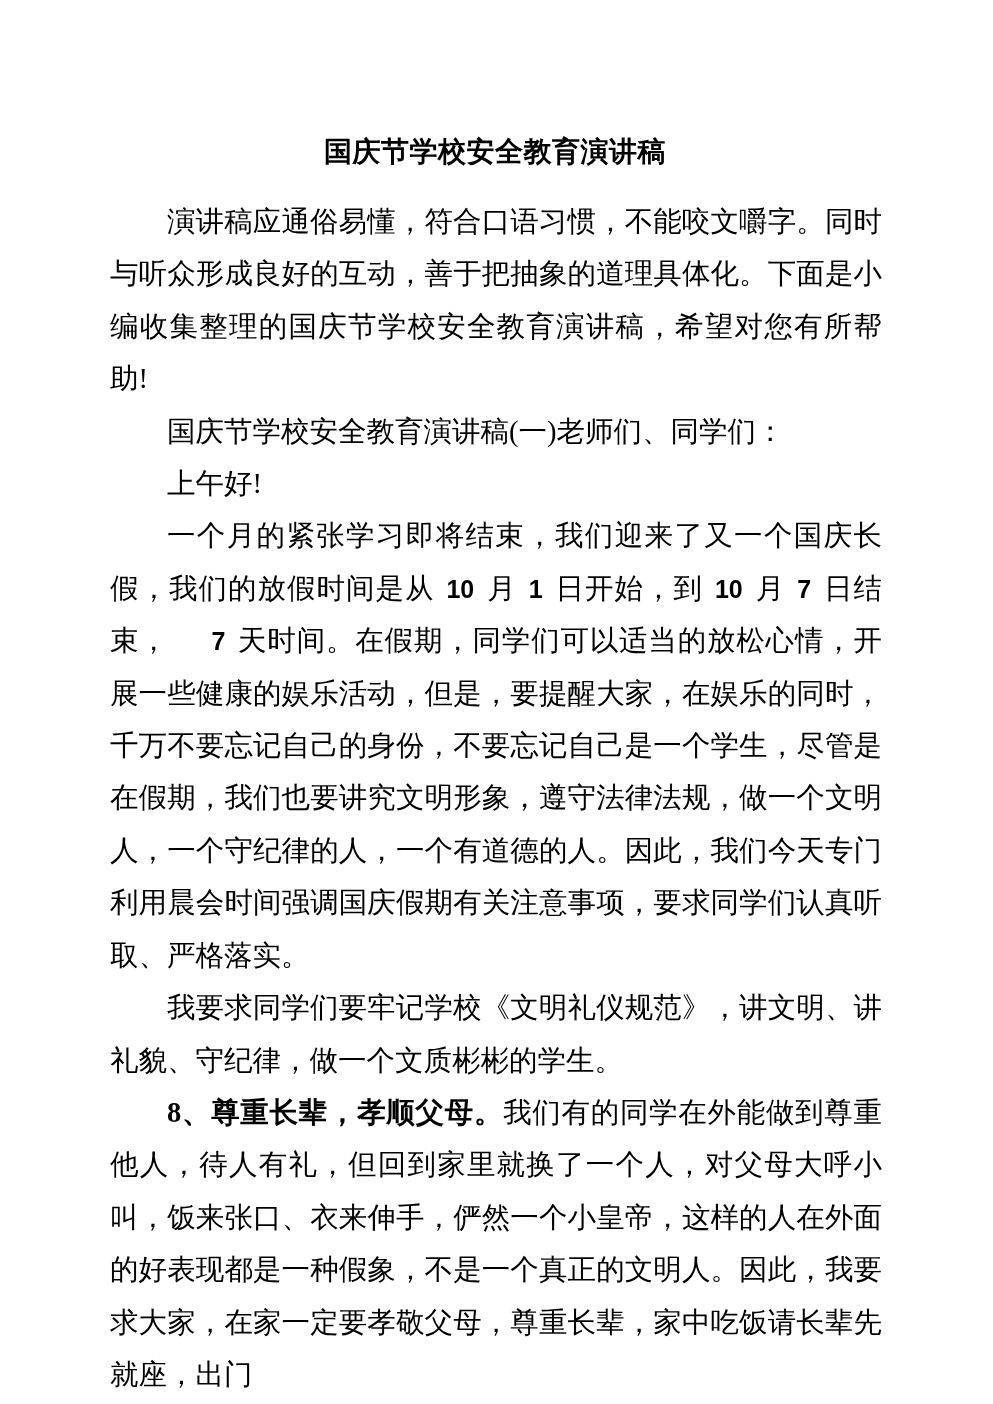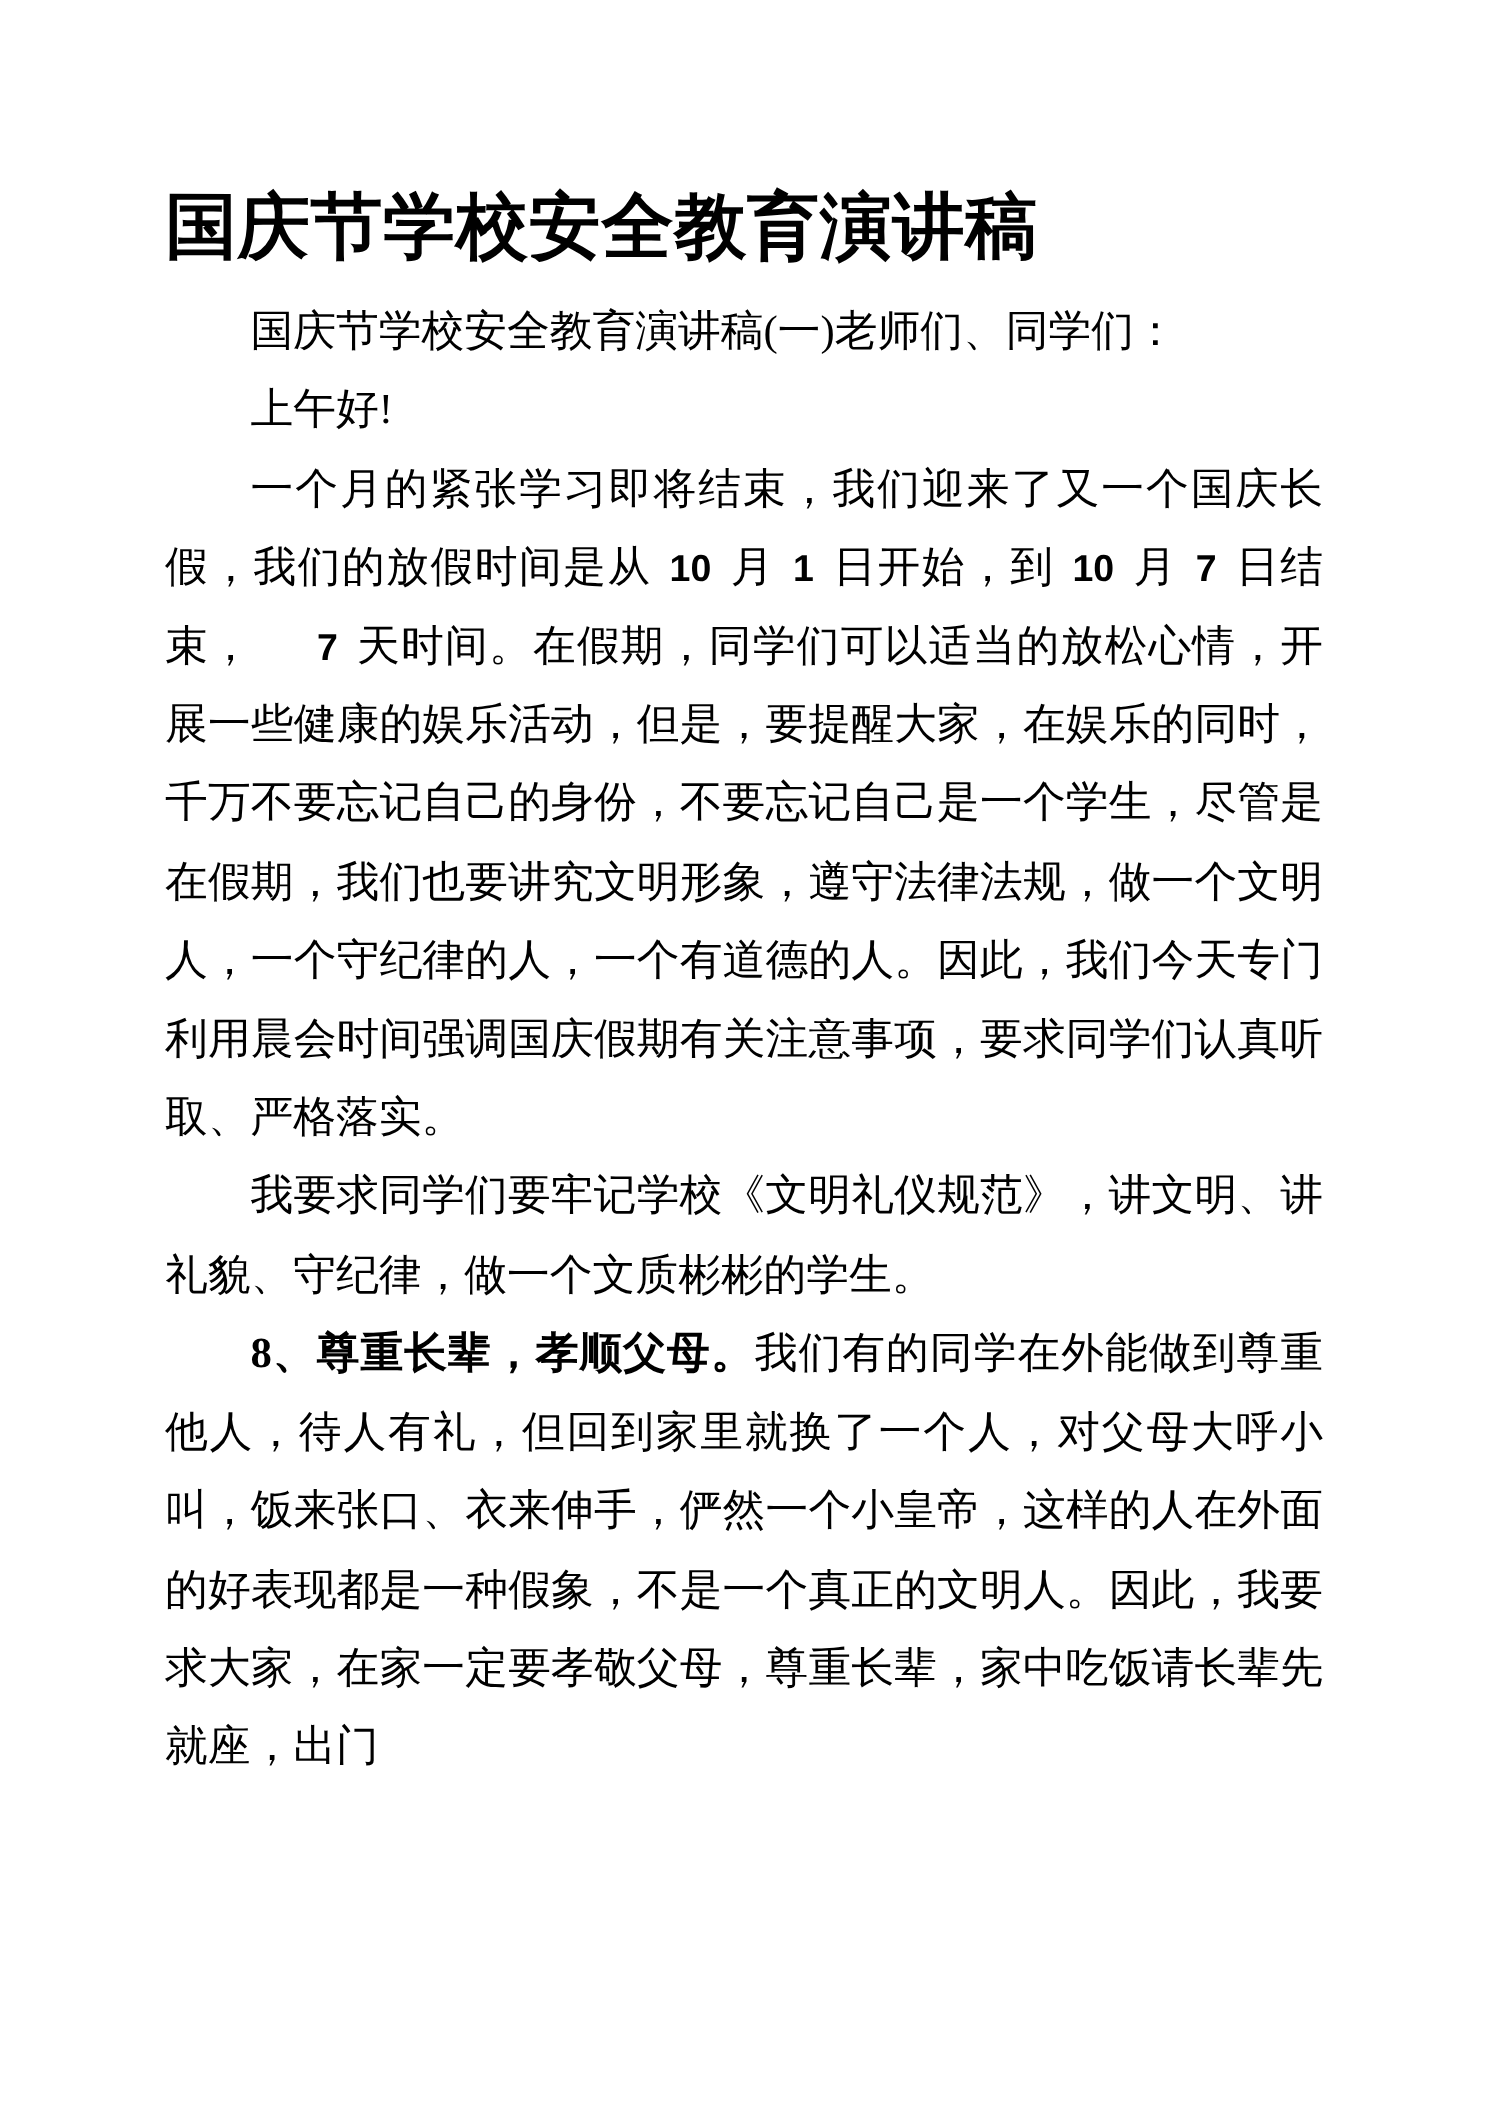--- a/index.html
+++ b/index.html
@@ -25,24 +25,24 @@
     background: #ffffff;
   }
 
   .doc-title {
     margin: 0;
     padding: 0;
     position: absolute;
     left: 110px;
     top: 126px;
     width: 770px;
-    text-align: left;
+    text-align: center;
     font-family: "Liberation Serif", "DejaVu Serif", serif;
     font-weight: bold;
-    font-size: 48px;
+    font-size: 28px;
     line-height: 52px;
     letter-spacing: 0.5px;
     white-space: nowrap;
   }
 
   .body-block {
     position: absolute;
     left: 110px;
     top: 196px;
     width: 772px;
@@ -84,20 +84,21 @@
 </style>
 </head>
 <body>
 
 <div class="page">
 
   <h1 class="doc-title"><span>国庆节学校安全教育演讲稿</span></h1>
 
   <div class="body-block">
 
+    <p class="para"><span>演讲稿应通俗易懂，符合口语习惯，不能咬文嚼字。同时与听众形成良好的互动，善于把抽象的道理具体化。下面是小编收集整理的国庆节学校安全教育演讲稿，希望对您有所帮助!</span></p>
 
     <p class="para"><span>国庆节学校安全教育演讲稿(一)老师们、同学们：</span></p>
 
     <p class="para"><span>上午好!</span></p>
 
     <p class="para"><span>一个月的紧张学习即将结束，我们迎来了又一个国庆长假，我们的放假时间是从</span><span class="sp"></span><span class="num">10</span><span class="sp"></span><span>月</span><span class="sp"></span><span class="num">1</span><span class="sp"></span><span>日开始，到</span><span class="sp"></span><span class="num">10</span><span class="sp"></span><span>月</span><span class="sp"></span><span class="num">7</span><span class="sp"></span><span>日结束，</span><span class="sp-wide"></span><span class="num">7</span><span class="sp"></span><span>天时间。在假期，同学们可以适当的放松心情，开展一些健康的娱乐活动，但是，要提醒大家，在娱乐的同时，千万不要忘记自己的身份，不要忘记自己是一个学生，尽管是在假期，我们也要讲究文明形象，遵守法律法规，做一个文明人，一个守纪律的人，一个有道德的人。因此，我们今天专门利用晨会时间强调国庆假期有关注意事项，要求同学们认真听取、严格落实。</span></p>
 
 
     <p class="para"><span>我要求同学们要牢记学校《文明礼仪规范》，讲文明、讲礼貌、守纪律，做一个文质彬彬的学生。</span></p>
 

